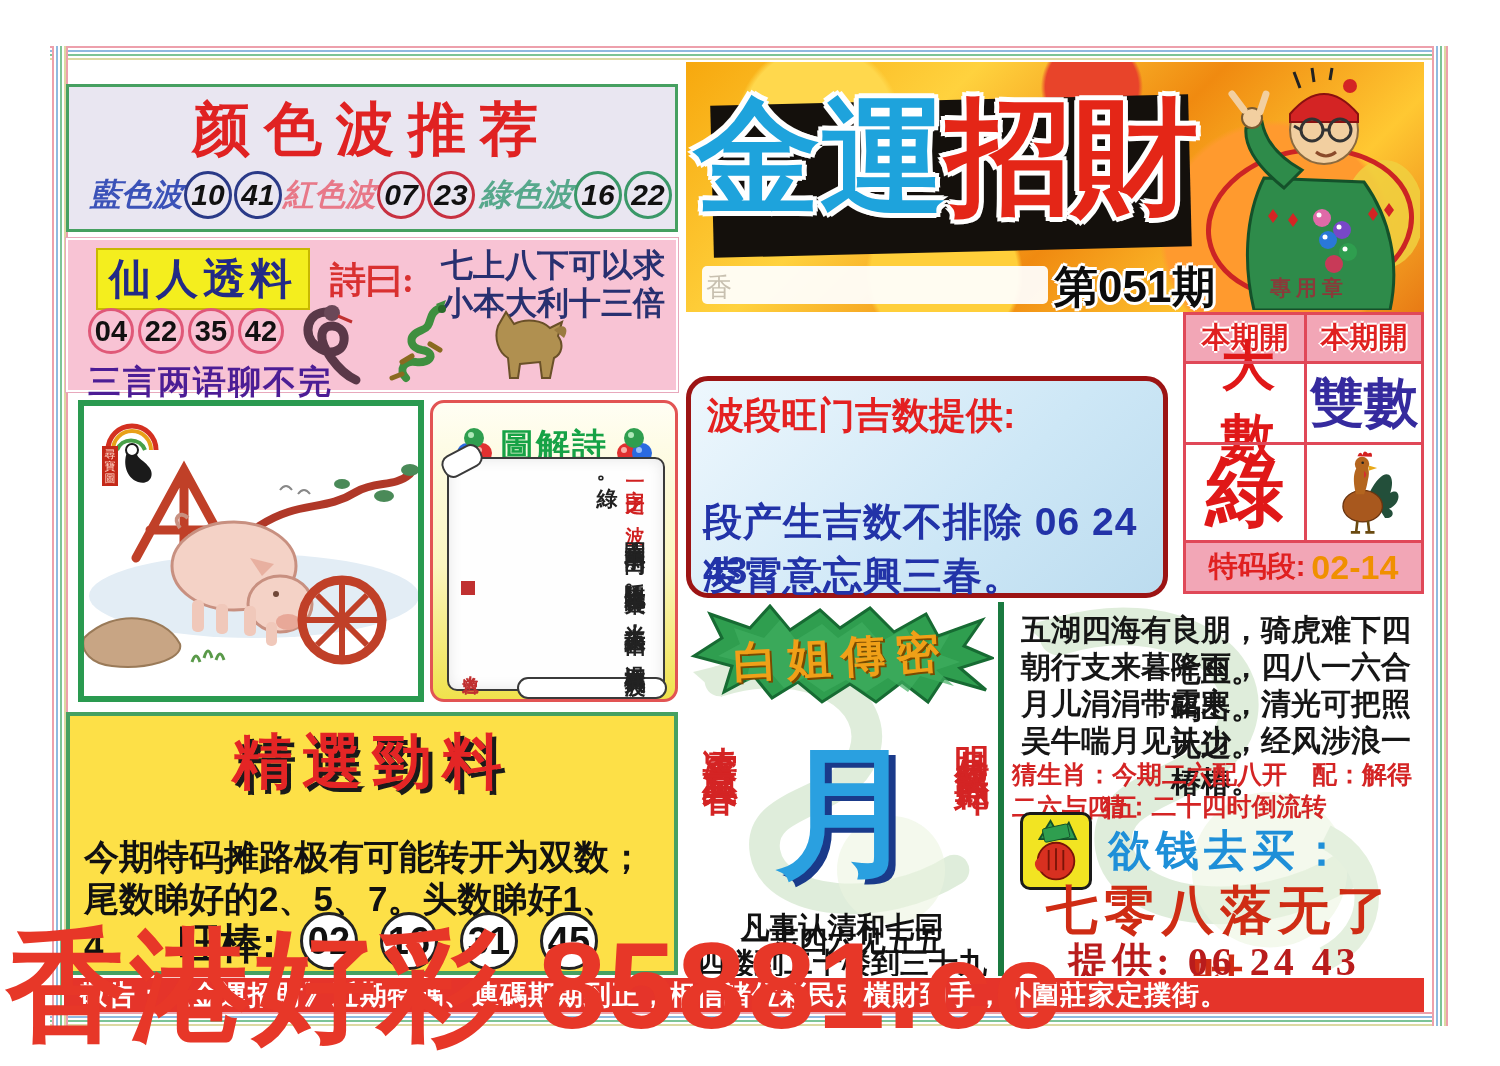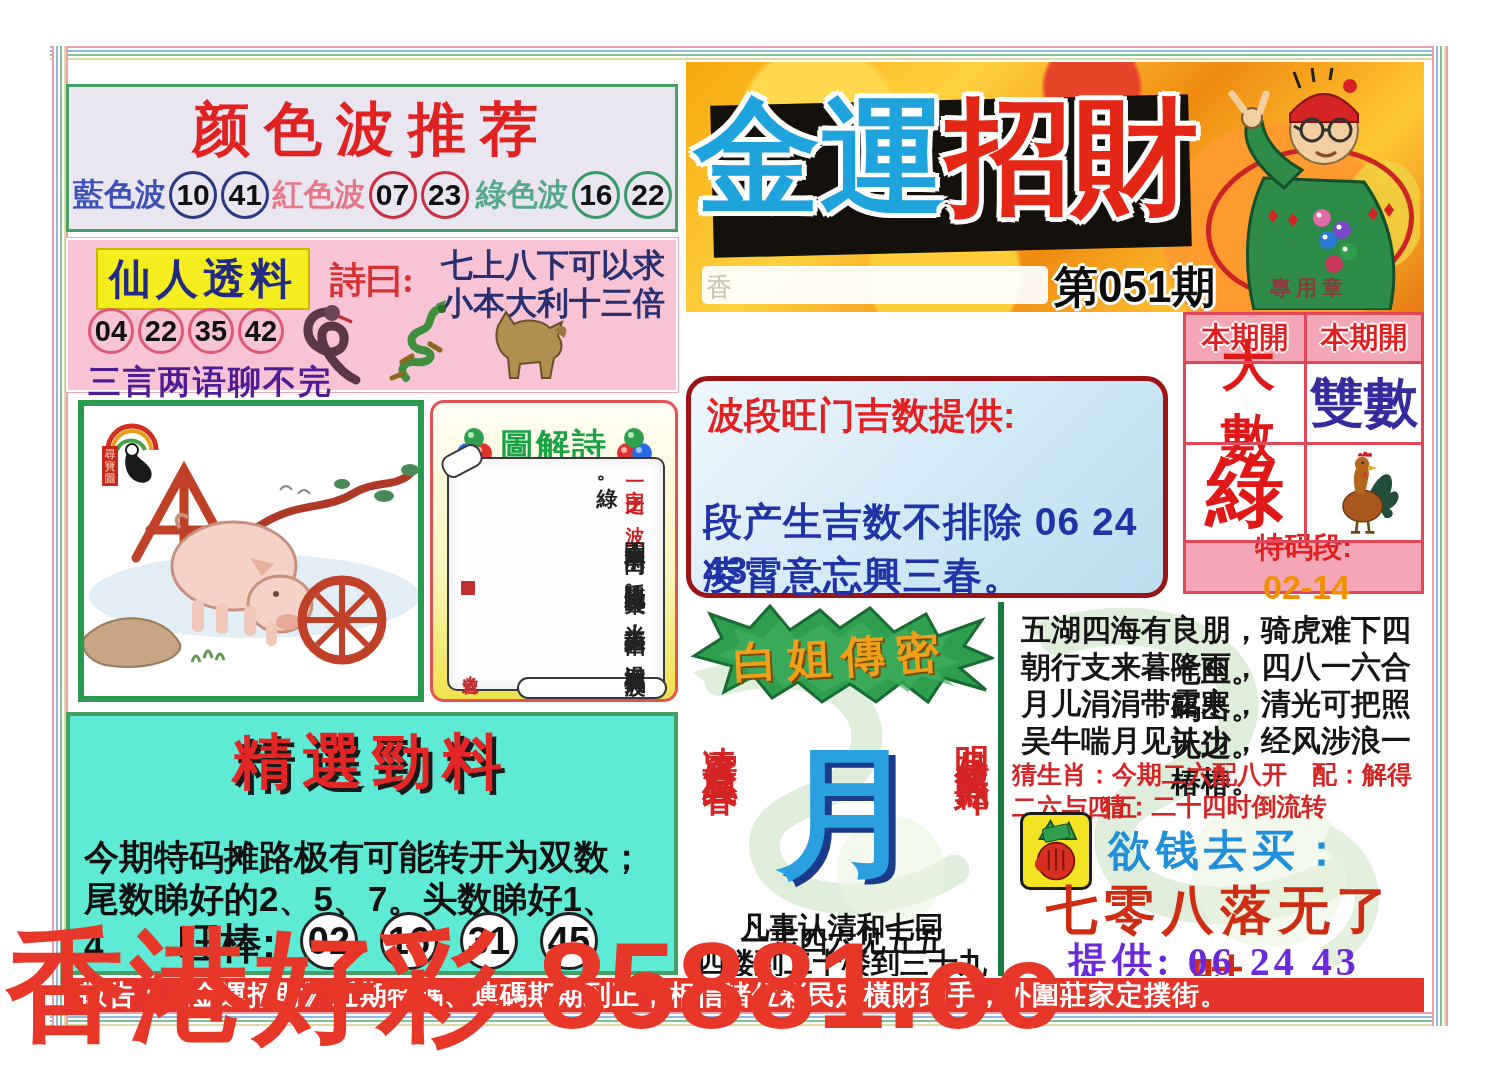--- a/index.html
+++ b/index.html
@@ -7,21 +7,21 @@
          font-family:"Liberation Sans", sans-serif; overflow:hidden; }
   .abs { position:absolute; }
 
   
   .stripe-h { background:repeating-linear-gradient(180deg,#eda0ac 0 2px,#fff 2px 4px,#8fb9e0 4px 6px,#fff 6px 8px,#7cc496 8px 10px,#fff 10px 12px,#dcd9a2 12px 14px); }
   .stripe-v { background:repeating-linear-gradient(90deg,#eda0ac 0 2px,#fff 2px 4px,#8fb9e0 4px 6px,#fff 6px 8px,#7cc496 8px 10px,#fff 10px 12px,#dcd9a2 12px 14px); }
 
   
   .panel-colorwave { left:66px; top:84px; width:612px; height:148px; background:#e9e6f1; border:3px solid #46a061; }
   .cw-title { width:100%; text-align:center; top:4px; font-size:58px; font-weight:900; color:#e02222; letter-spacing:14px; }
-  .cw-row { top:84px; left:4px; width:600px; display:flex; align-items:center; justify-content:space-between; }
+  .cw-row { top:84px; left:4px; width:600px; display:flex; align-items:center; justify-content:flex-end;font-style:italic; }
   .cw-label { font-size:31px; font-weight:700; }
   .num-circle { display:inline-flex; align-items:center; justify-content:center; border-radius:50%; background:transparent; font-weight:700; color:#111; }
   .cw-circle { width:48px; height:48px; border:3px solid; font-size:30px; margin:0 1px; }
 
   .panel-pink { left:66px; top:238px; width:612px; height:154px; background:#f8c3d4; border:2px solid #fff; outline:1px solid #e8a8bc; }
   .immortal-box { left:28px; top:8px; width:214px; height:62px; background:#f4ee1e; border:2px solid #c8b800;
                   display:flex; align-items:center; justify-content:center; font-size:42px; font-weight:900; color:#232a86; letter-spacing:5px; }
   .shiyue { left:262px; top:16px; font-size:36px; font-weight:900; color:#d93030; font-family:"Liberation Serif",serif; }
   .poem-s { left:360px; width:250px; text-align:center; font-size:32px; font-weight:700; color:#283070; font-family:"Liberation Serif",serif; }
   .pink-circle { width:46px; height:46px; border:3px solid #e05878; font-size:29px; }
@@ -35,21 +35,21 @@
   .scroll { left:14px; top:54px; width:218px; height:234px; background:#fefefe; border:2px solid #3a3a3a; border-radius:10px;
             box-shadow:inset 0 0 14px rgba(0,0,0,.10); }
   .roll-top { left:-8px; top:-10px; width:42px; height:24px; background:#fff; border:2px solid #3a3a3a; border-radius:10px; transform:rotate(-28deg); }
   .roll-bottom { right:-4px; bottom:-10px; width:150px; height:22px; background:#fff; border:2px solid #3a3a3a; border-radius:11px; }
   .scroll-poem { right:14px; top:12px; height:200px; writing-mode:vertical-rl; font-family:"Liberation Serif",serif; }
   .scroll-poem .oneword { font-size:19px; color:#d02020; font-weight:700; margin-bottom:8px; padding-left:10px; letter-spacing:4px; }
   .scroll-poem .pcol { font-size:21px; color:#222; font-weight:700; letter-spacing:2px; }
   .signer { left:10px; bottom:26px; writing-mode:vertical-rl; color:#c03030; font-size:17px; font-weight:700; font-family:"Liberation Serif",serif; }
   .signer-block { left:12px; bottom:94px; width:14px; height:14px; background:#c03030; }
 
-  .panel-jx { left:66px; top:712px; width:612px; height:263px; background:#5eead4; border:4px solid #46a061; }
+  .panel-jx { left:66px; top:712px; width:612px; height:263px; background:#fde047; border:4px solid #46a061; }
   .jx-title { width:100%; text-align:center; top:6px; font-size:60px; font-weight:900; color:#e42525; letter-spacing:10px; text-shadow:4px 4px 0 #1a1a1a; }
   .jx-line { left:14px; width:584px; font-size:35px; font-weight:900; color:#111; }
   .jx-wang { left:108px; top:200px; font-size:42px; font-weight:900; color:#111; }
   .jx-circle { width:58px; height:58px; border:3px solid #222; background:#fff; font-size:38px; }
 
   .hdr { left:686px; top:62px; width:738px; height:250px; overflow:hidden;
          background:radial-gradient(circle at 18% 25%,#ffd84d 0 12%,transparent 13%),
                     radial-gradient(circle at 80% 70%,#ff9a2e 0 18%,transparent 19%),
                     radial-gradient(circle at 55% 10%,#e8442a 0 10%,transparent 11%),
                     radial-gradient(circle at 35% 85%,#ffcf3a 0 14%,transparent 15%),
@@ -65,21 +65,21 @@
   .stamp-label { right:76px; top:212px; font-size:21px; font-weight:700; color:#8a3a3a; letter-spacing:5px; font-family:"Liberation Serif",serif; }
 
   .open-table { left:1183px; top:312px; width:241px; height:282px; background:#fff; border:3px solid #e04858; }
   .ot-cell { position:absolute; display:flex; align-items:center; justify-content:center; }
   .ot-head { background:#f2a6b6; color:#e02020; font-size:29px; font-weight:900;
              text-shadow:-2px 0 0 #fff,2px 0 0 #fff,0 -2px 0 #fff,0 2px 0 #fff; }
   .ot-line { position:absolute; background:#e04858; }
   .ot-big1 { color:#e01818; font-size:54px; font-weight:900;margin-left:35px; }
   .ot-big2 { color:#352a9e; font-size:54px; font-weight:900; }
   .ot-green { color:#e01818; font-size:78px; font-weight:900; }
-  .ot-foot { background:#f2a6b6;flex-direction:column; }
+  .ot-foot { background:#f2a6b6; }
   .ot-foot-label { color:#e02020; font-size:29px; font-weight:900; }
   .ot-foot-val { color:#f09000; font-size:34px; font-weight:900; margin-left:6px; }
 
   .wave-box { left:686px; top:376px; width:482px; height:222px; border:5px solid #9c1414; border-radius:22px;
               background:linear-gradient(135deg,#eef7fd 0%,#cde7f6 60%,#bcdcef 100%); }
   .wb-head { left:16px; top:10px; font-size:37px; font-weight:900; color:#e42020; }
   .wb-line { font-size:39px; font-weight:900; color:#2233a8; letter-spacing:1px; }
 
   .divider-green { left:998px; top:602px; width:6px; height:374px; background:#1a7a40; }
 
@@ -91,21 +91,21 @@
   .bj-moon { left:86px; top:116px; width:150px; text-align:center; font-size:142px; font-weight:900; color:#2aa0e0;
              text-shadow:7px 5px 0 #1a3a8a; font-family:"Liberation Serif",serif; }
   .bj-line { width:100%; text-align:center; font-size:29px; font-weight:900; color:#111; }
 
   .dragon-panel { left:1004px; top:602px; width:420px; height:374px; overflow:hidden; }
   .dp-poem { left:12px; width:400px; text-align:center; font-size:30px; font-weight:900; color:#161616; font-family:"Liberation Serif",serif; }
   .dp-red { color:#d42424; font-size:25px; font-weight:900; }
   .dp-buy { left:104px; top:220px; font-size:43px; font-weight:900; color:#1e8fd8; letter-spacing:5px; }
   .dp-value { left:20px; top:274px; width:392px; text-align:center; font-size:52px; font-weight:900; color:#cf2c14;
               letter-spacing:6px; font-family:"Liberation Serif",serif; }
-  .dp-provide { left:30px; top:332px; width:360px; text-align:center; font-size:40px; font-weight:700; color:#6d28d9;
+  .dp-provide { left:30px; top:332px; width:360px; text-align:center; font-size:40px; font-weight:700; color:#b91c1c;
                 letter-spacing:4px; font-family:"Liberation Serif",serif; }
   .fist-box { left:16px; top:210px; width:72px; height:78px; background:#f2e422; border:3px solid #1a1a1a; border-radius:10px; }
 
   .banner { left:64px; top:978px; width:1360px; height:34px; background:#e5342a; color:#fff; font-size:27px; font-weight:700;
             line-height:34px; padding-left:16px; letter-spacing:1px; white-space:nowrap; overflow:hidden; }
   .watermark { left:6px; top:906px; font-size:122px; font-weight:900; color:#e73728; white-space:nowrap; z-index:60; letter-spacing:2px; }
 
   .dragon-ghost { opacity:.55; }
 </style>
 </head>

